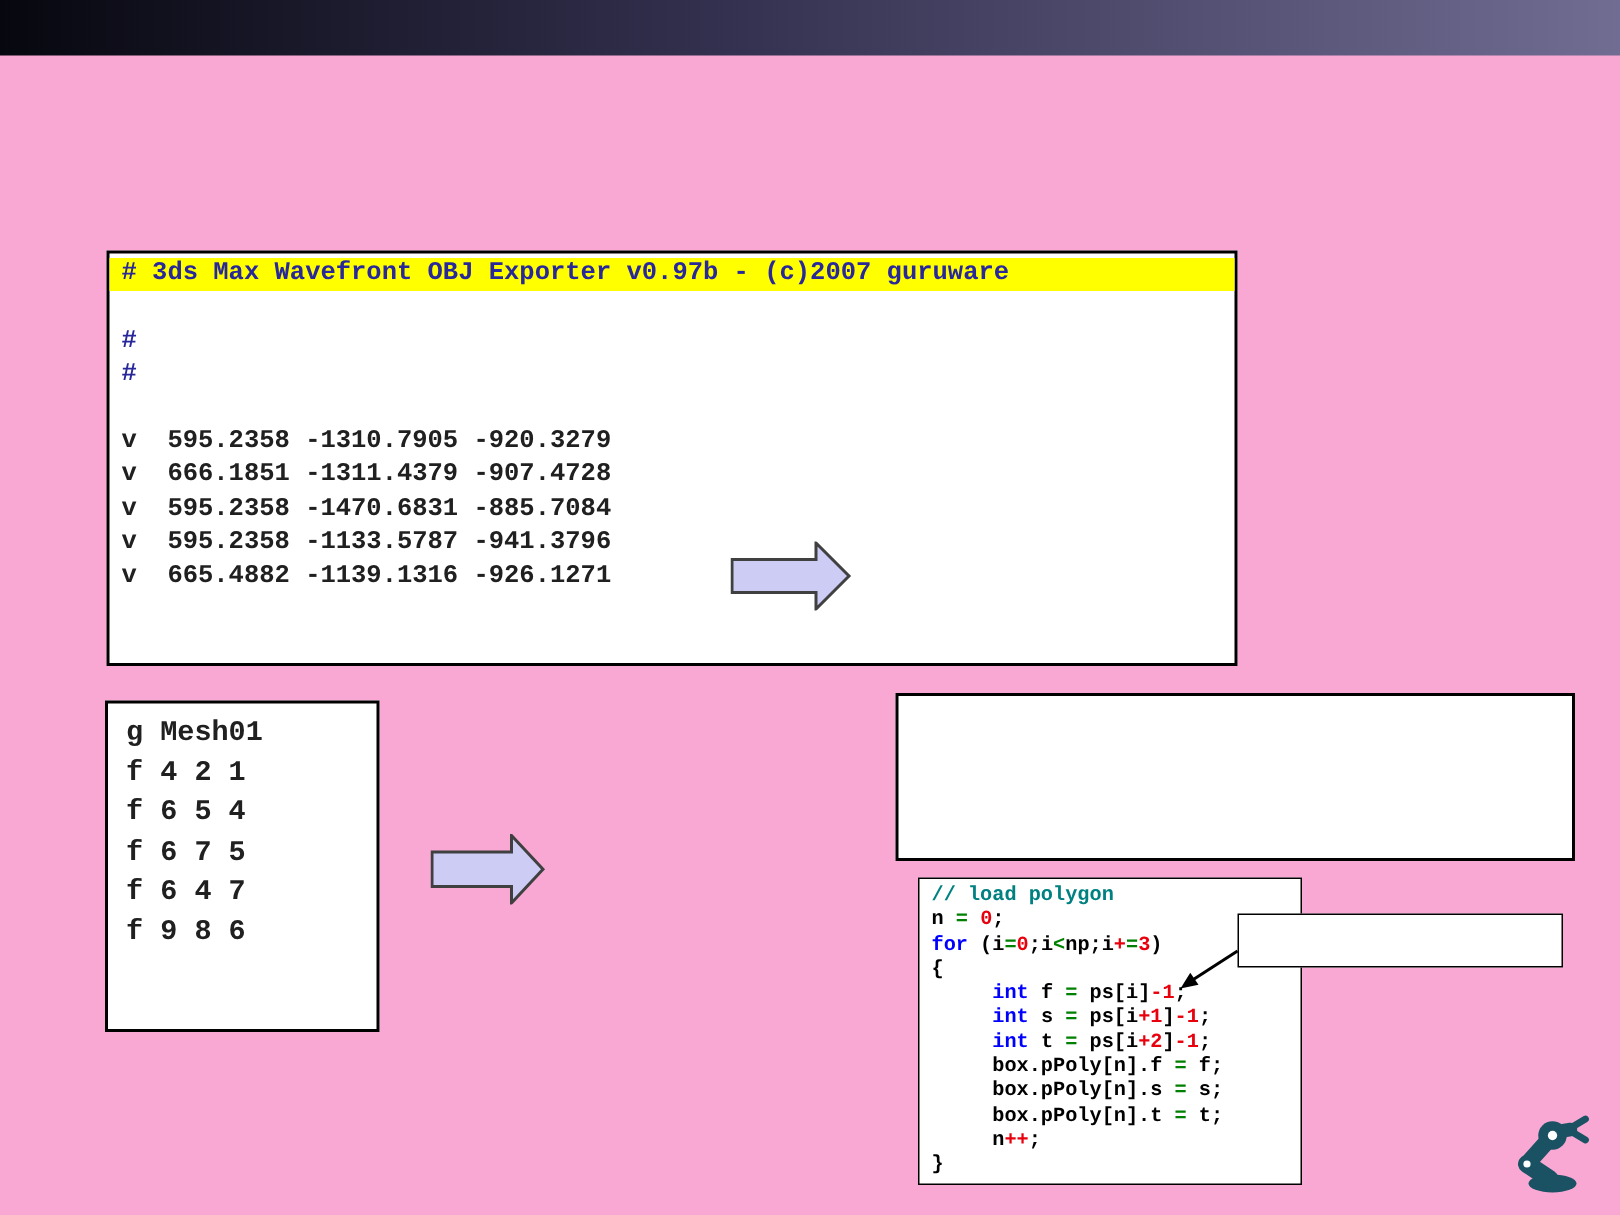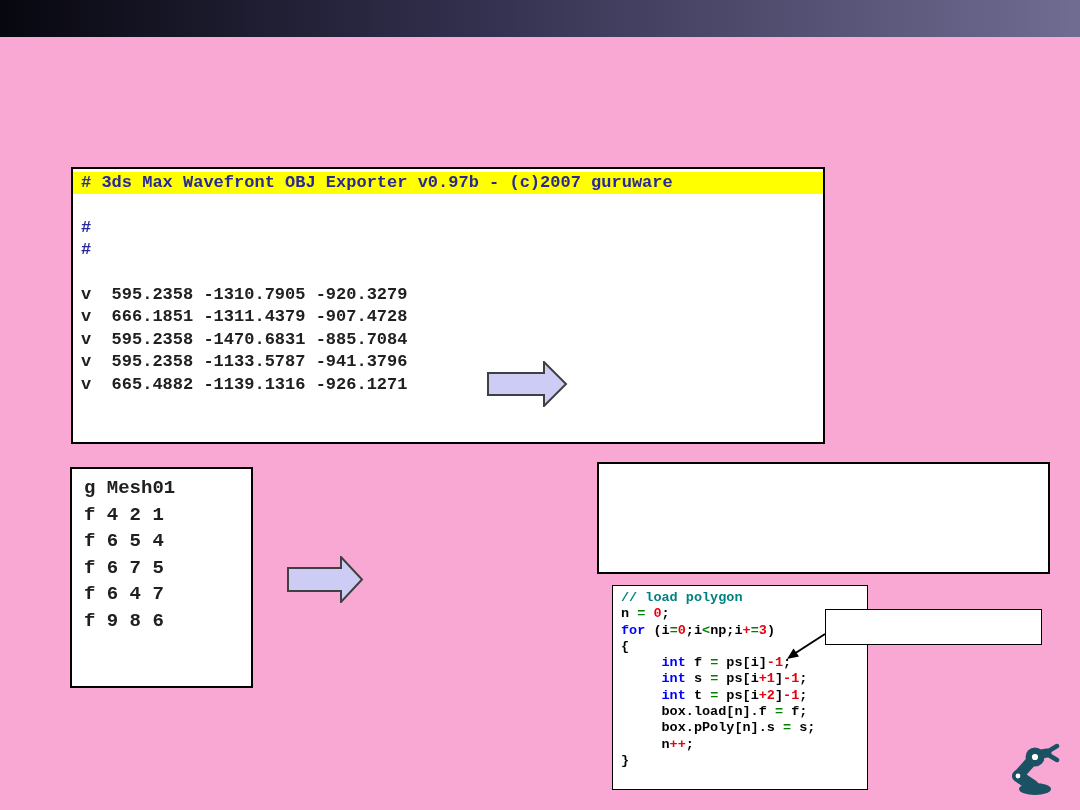--- a/index.html
+++ b/index.html
@@ -82,22 +82,23 @@
   <div id="empty-box" class="box"></div>
 
   <div id="code-box" class="box">
       <div class="code-line"><span class="tok-comment">// load polygon</span></div>
       <div class="code-line"><span class="tok-plain">n </span><span class="tok-op">=</span><span class="tok-plain"> </span><span class="tok-num">0</span><span class="tok-plain">;</span></div>
       <div class="code-line"><span class="tok-kw">for</span><span class="tok-plain"> (i</span><span class="tok-op">=</span><span class="tok-num">0</span><span class="tok-plain">;i</span><span class="tok-op">&lt;</span><span class="tok-plain">np;i</span><span class="tok-num">+</span><span class="tok-op">=</span><span class="tok-num">3</span><span class="tok-plain">)</span></div>
       <div class="code-line"><span class="tok-plain">{</span></div>
       <div class="code-line"><span class="tok-plain">     </span><span class="tok-kw">int</span><span class="tok-plain"> f </span><span class="tok-op">=</span><span class="tok-plain"> ps[i]</span><span class="tok-num">-1</span><span class="tok-plain">;</span></div>
       <div class="code-line"><span class="tok-plain">     </span><span class="tok-kw">int</span><span class="tok-plain"> s </span><span class="tok-op">=</span><span class="tok-plain"> ps[i</span><span class="tok-num">+1</span><span class="tok-plain">]</span><span class="tok-num">-1</span><span class="tok-plain">;</span></div>
       <div class="code-line"><span class="tok-plain">     </span><span class="tok-kw">int</span><span class="tok-plain"> t </span><span class="tok-op">=</span><span class="tok-plain"> ps[i</span><span class="tok-num">+2</span><span class="tok-plain">]</span><span class="tok-num">-1</span><span class="tok-plain">;</span></div>
-      <div class="code-line"><span class="tok-plain">     box.load[n].f </span><span class="tok-op">=</span><span class="tok-plain"> f;</span></div>
+      <div class="code-line"><span class="tok-plain">     box.pPoly[n].f </span><span class="tok-op">=</span><span class="tok-plain"> f;</span></div>
       <div class="code-line"><span class="tok-plain">     box.pPoly[n].s </span><span class="tok-op">=</span><span class="tok-plain"> s;</span></div>
+      <div class="code-line"><span class="tok-plain">     box.pPoly[n].t </span><span class="tok-op">=</span><span class="tok-plain"> t;</span></div>
       <div class="code-line"><span class="tok-plain">     n</span><span class="tok-num">++</span><span class="tok-plain">;</span></div>
       <div class="code-line"><span class="tok-plain">}</span></div>
     </div>
 
   <div id="callout-box" class="box"></div>
 
   <svg class="abs-svg" style="left:778px; top:600px; z-index:6;" width="70" height="70">
     <line x1="47" y1="34" x2="16" y2="54" stroke="#000000" stroke-width="2"></line>
     <polygon points="9,59 21,56.5 15.5,48.5" fill="#000000"></polygon>
   </svg>

